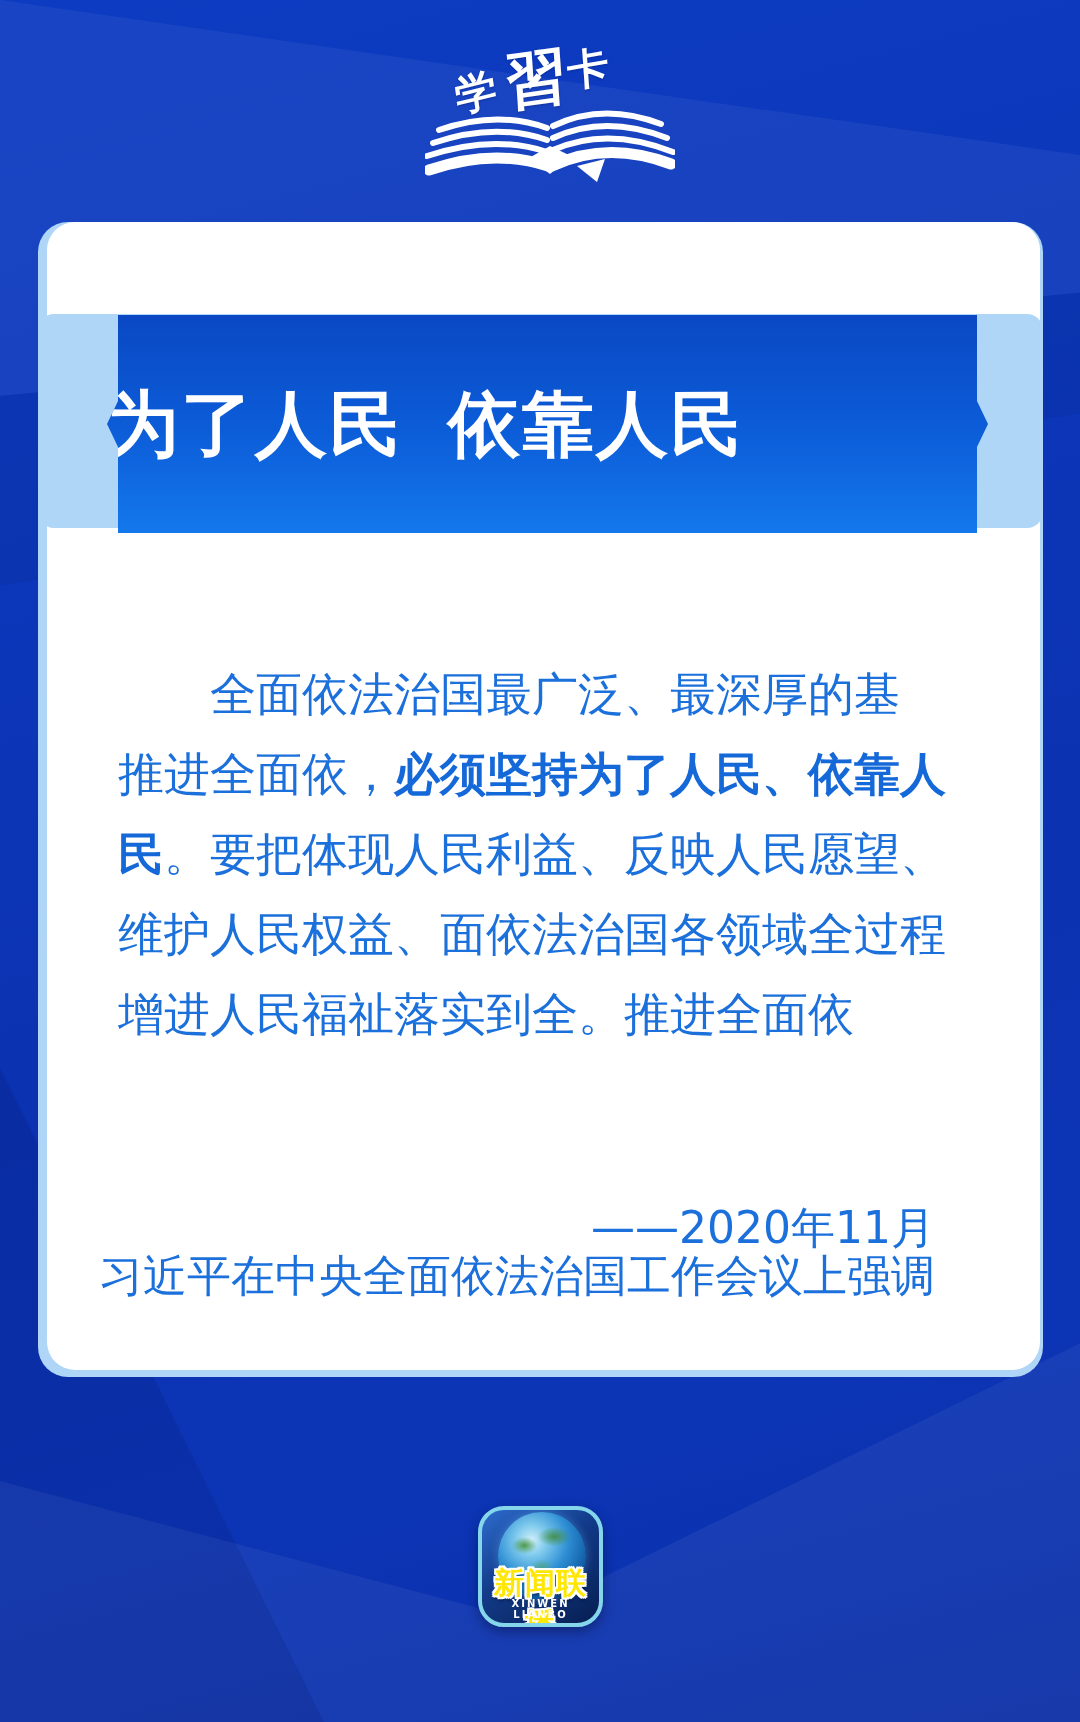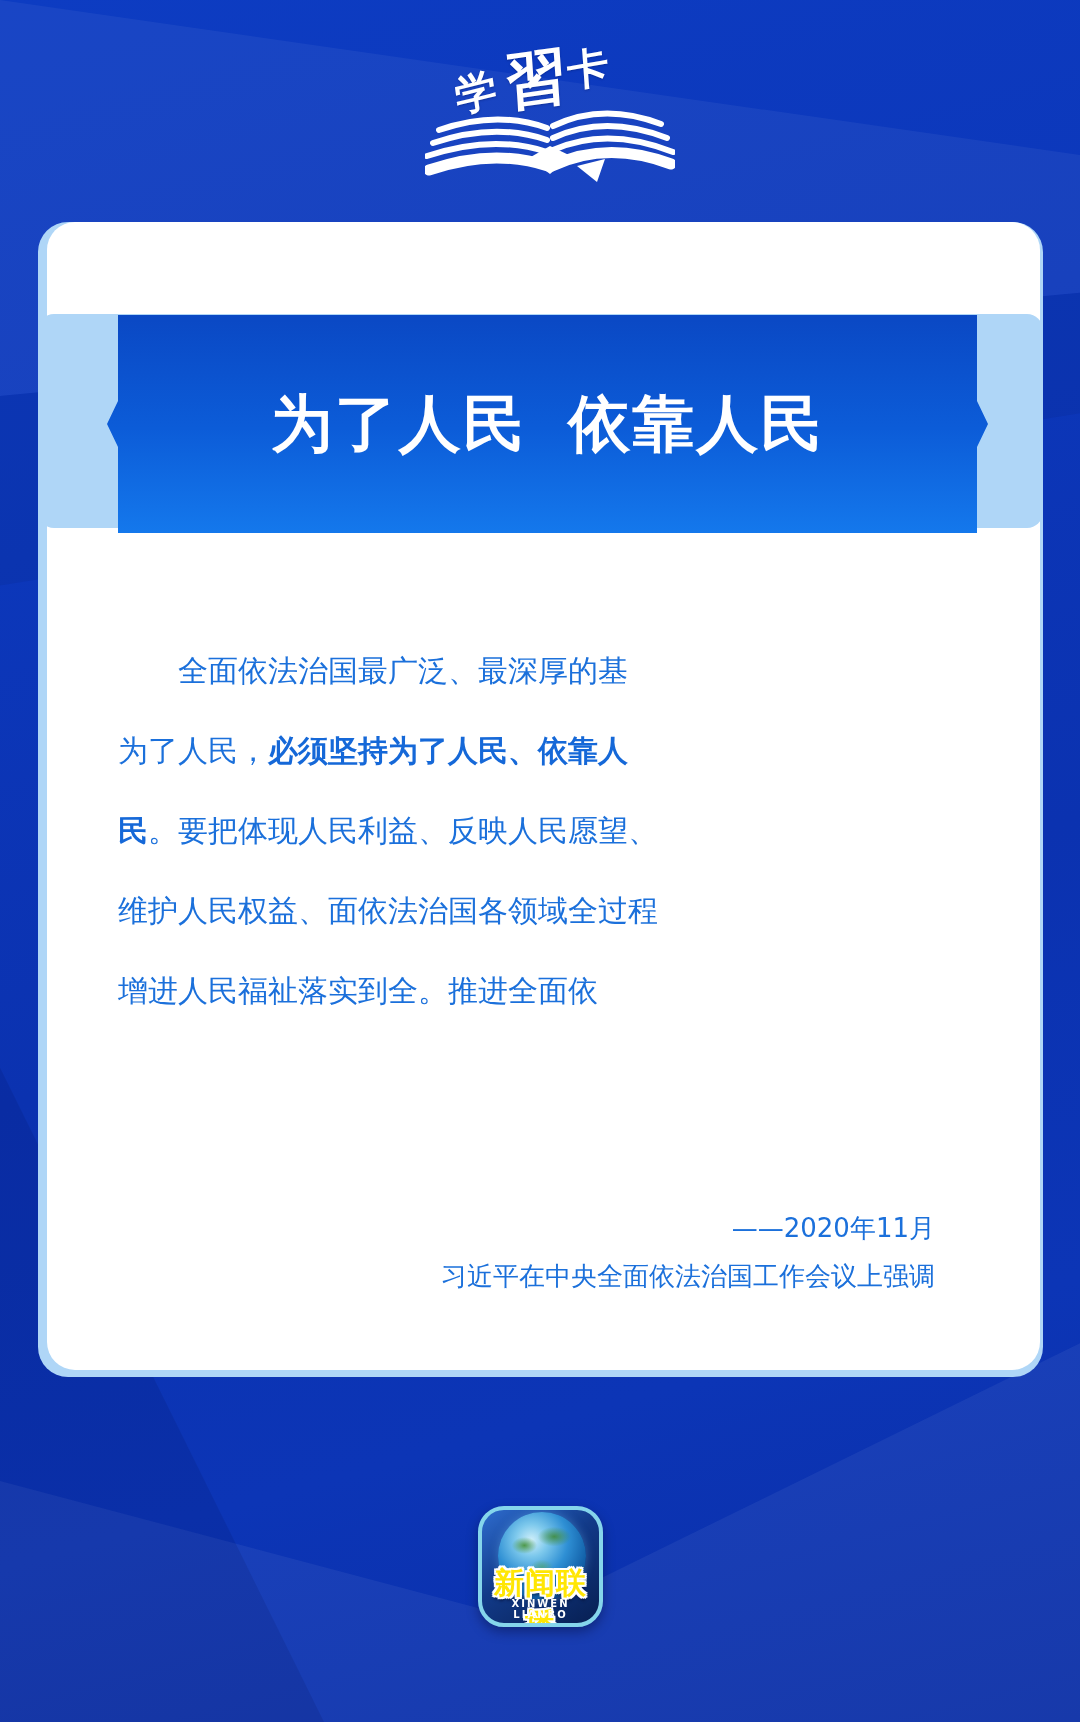--- a/index.html
+++ b/index.html
@@ -27,34 +27,34 @@
                background:#afd6f7;border-radius:30px;}
   .card{position:absolute;left:47px;top:222px;width:993px;height:1148px;
         background:#ffffff;border-radius:28px;}
 
   
   .ribbon-base{position:absolute;left:38px;top:314px;width:1005px;height:214px;
                background:#afd6f7;border-radius:16px;}
   .banner{position:absolute;left:107px;top:315px;width:881px;height:218px;
           background:linear-gradient(180deg,#0a48c4 0%,#0c5cd8 52%,#1478ec 100%);
           clip-path:polygon(11px 0,870px 0,870px 86px,881px 109px,870px 132px,870px 218px,11px 218px,11px 132px,0 109px,11px 86px);}
-  .banner-title{width:100%;line-height:218px;text-align:center;color:#ffffff;
-                font-size:62px;font-weight:900;letter-spacing:2px;word-spacing:18px;
+  .banner-title{width:100%;line-height:218px;text-align:left;color:#ffffff;
+                font-size:72px;font-weight:900;letter-spacing:2px;word-spacing:18px;
                 white-space:nowrap;}
 
   
-  .quote{position:absolute;left:118px;top:631px;width:840px;
-         font-size:30px;line-height:80px;color:#1b70db;}
+  .quote{position:absolute;left:118px;top:654px;width:840px;
+         font-size:46px;line-height:80px;color:#1b70db;}
   .q-line{white-space:nowrap;}
   .q-line:first-child{text-indent:2em;}
   .q-bold{font-weight:700;color:#1568d8;}
 
   
   .attribution{position:absolute;right:145px;top:1204px;text-align:right;
-               font-size:26px;line-height:48px;color:#1b70db;margin-left:42px;}
+               font-size:44px;line-height:48px;color:#1b70db;margin-left:42px;}
 
   
   .channel-logo{position:absolute;left:478px;top:1506px;width:125px;height:121px;
                 box-sizing:border-box;border:4px solid #85d5eb;border-radius:26px;
                 background:linear-gradient(145deg,#2e6cce 0%,#123a88 45%,#071f52 100%);
                 overflow:hidden;box-shadow:0 5px 12px rgba(0,0,25,.35);}
   .earth{position:absolute;left:16px;top:2px;width:88px;height:88px;border-radius:50%;
          background:
            radial-gradient(18px 12px at 30% 38%,rgba(74,150,66,.95),rgba(74,150,66,0) 70%),
            radial-gradient(24px 14px at 64% 28%,rgba(64,140,62,.9),rgba(64,140,62,0) 70%),
@@ -103,21 +103,21 @@
   <div class="card-shadow"></div>
   <div class="card"></div>
 
   <div class="ribbon-base"></div>
   <div class="banner">
     <div class="banner-title">为了人民 依靠人民</div>
   </div>
 
   <div class="quote">
       <div class="q-line"><span>全面依法治国最广泛、最深厚的基</span></div>
-      <div class="q-line"><span>为了人民，</span><span class="q-bold">必须坚持为了人民、依靠人</span></div>
+      <div class="q-line"><span>推进全面依，</span><span class="q-bold">必须坚持为了人民、依靠人</span></div>
       <div class="q-line"><span class="q-bold">民</span><span>。要把体现人民利益、反映人民愿望、</span></div>
       <div class="q-line"><span>维护人民权益、面依法治国各领域全过程</span></div>
       <div class="q-line"><span>增进人民福祉落实到全。推进全面依</span></div>
     </div>
 
   <div class="attribution">
     <div>——2020年11月</div>
     <div>习近平在中央全面依法治国工作会议上强调</div>
   </div>
 

